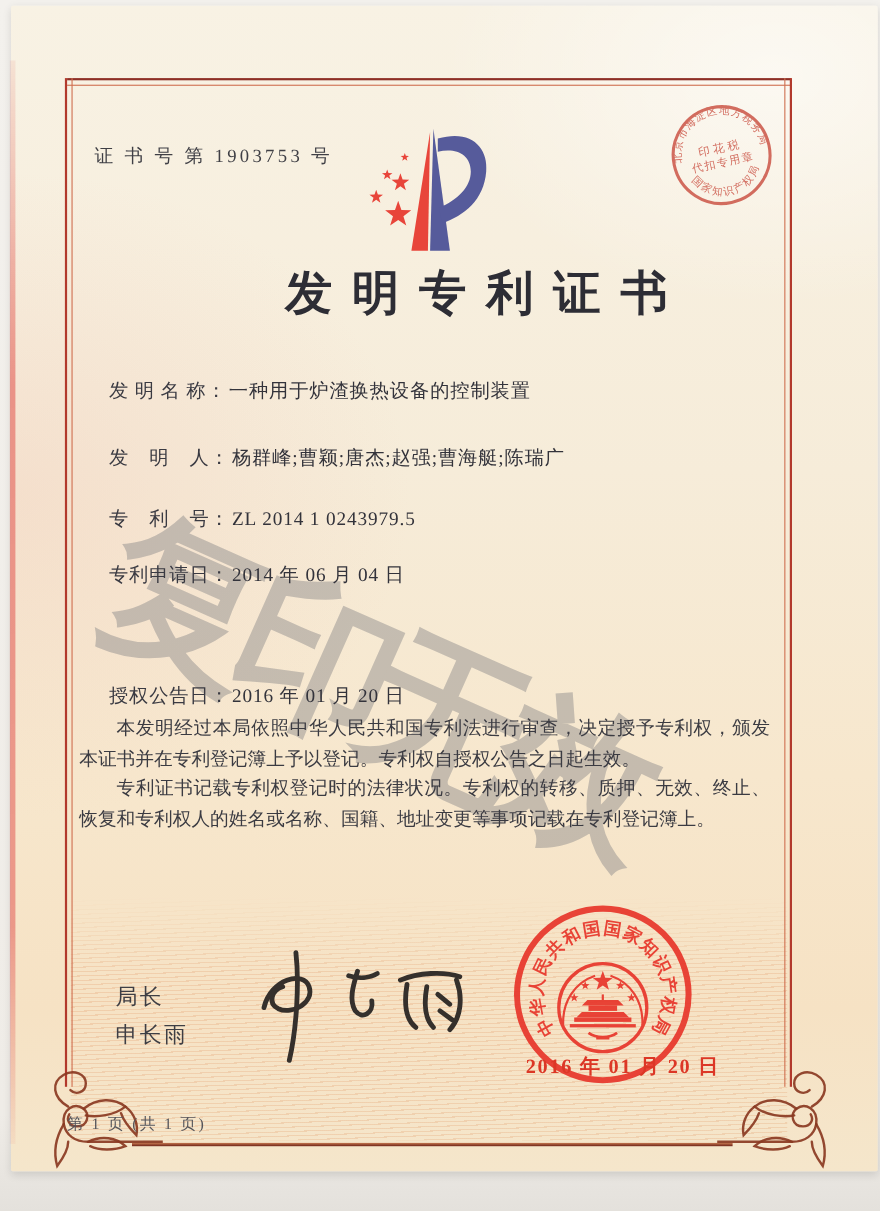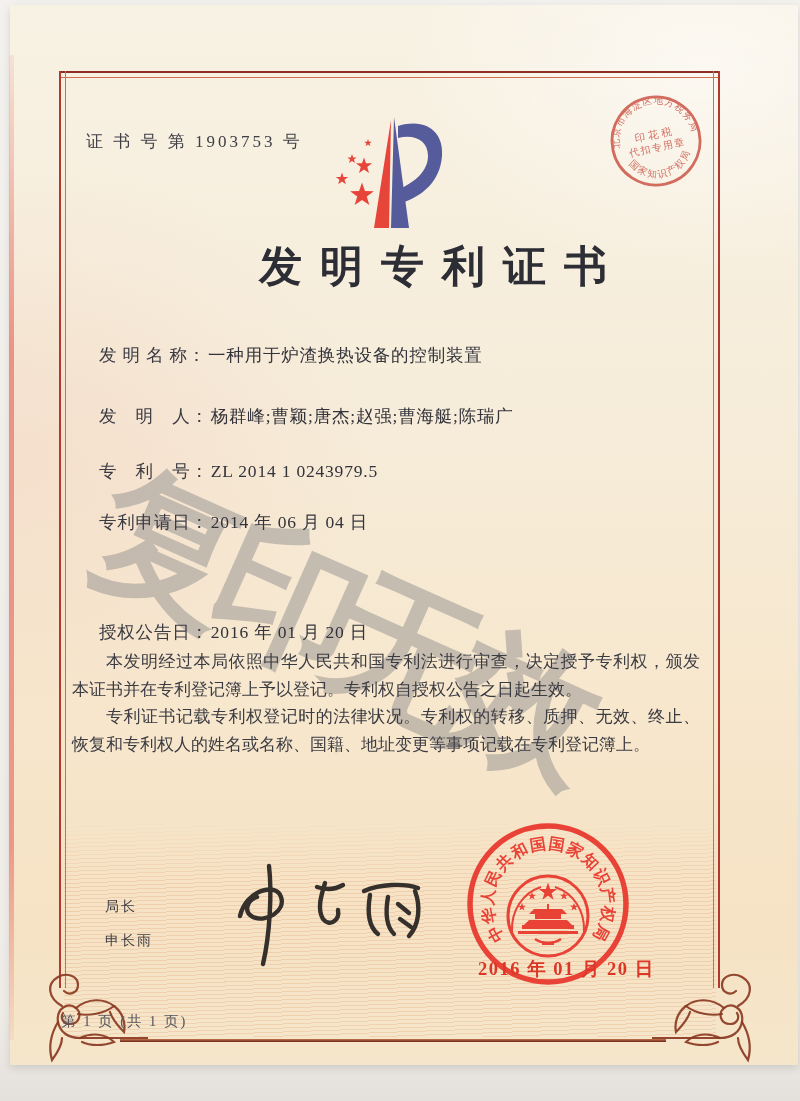--- a/index.html
+++ b/index.html
@@ -41,21 +41,21 @@
   .field{position:absolute;left:99px;font-size:17.5px;color:#33333b;letter-spacing:.8px;z-index:3;white-space:nowrap;}
   .field .lab{color:#3a3a42;}
   .field .val{margin-left:2px;}
   .f0{top:343px}.f1{top:404px}.f2{top:459px}.f3{top:510px}.f4{top:565px}.f5{top:620px}
   .body-text{position:absolute;left:72px;top:648px;width:628px;font-size:17px;line-height:27.5px;
         color:#3b3b42;text-align:justify;z-index:3;}
   .body-text p{margin:0;text-indent:2em;}
   .watermark{position:absolute;left:142px;top:428px;z-index:1;transform:rotate(24deg);transform-origin:left top;
         font-family:"DejaVu Sans","Liberation Sans",sans-serif;font-weight:700;font-size:148px;
         letter-spacing:-18px;color:#8f8d8d;opacity:.48;white-space:nowrap;}
-  .signatory{position:absolute;left:105px;top:890px;font-size:14px;line-height:34px;letter-spacing:2px;color:#3e3e44;z-index:3;}
+  .signatory{position:absolute;left:105px;top:890px;font-size:20px;line-height:34px;letter-spacing:2px;color:#3e3e44;z-index:3;}
   .signature{position:absolute;left:222px;top:856px;width:210px;height:118px;z-index:3;}
   .seal{position:absolute;left:462px;top:818px;width:172px;height:172px;z-index:4;opacity:.93;}
   .seal-date{position:absolute;left:478px;top:956px;font-size:18.5px;letter-spacing:1.5px;font-weight:600;color:#dc3726;z-index:5;}
   .footer{position:absolute;left:61px;top:1012px;width:658px;text-align:left;font-size:14.5px;letter-spacing:2px;color:#55555b;z-index:3;}
   .orn{stroke:#8a3a22;fill:none;stroke-width:2.2;stroke-linecap:round;opacity:.92;}
 </style>
 </head>
 <body>
 
 <div class="scan">

